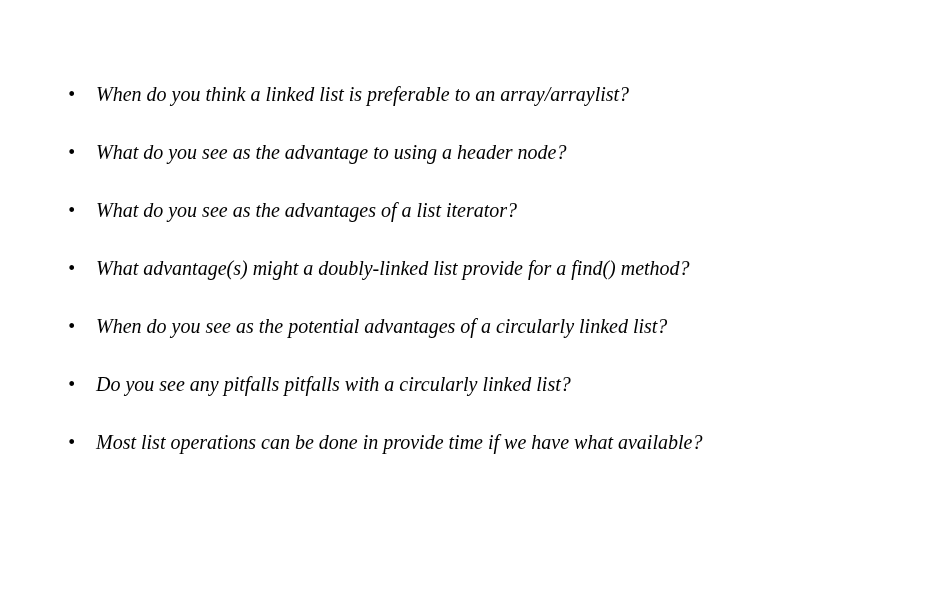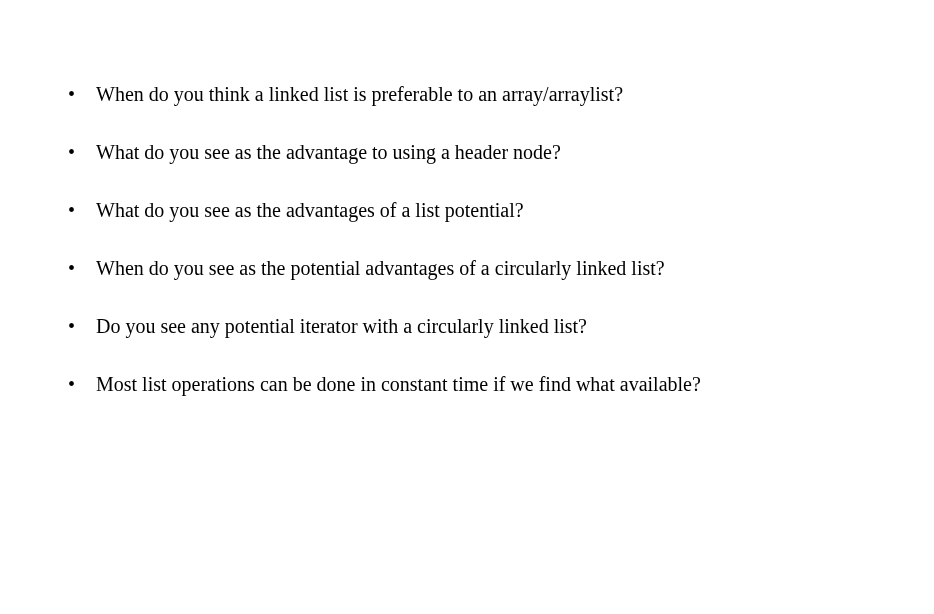--- a/index.html
+++ b/index.html
@@ -1,18 +1,19 @@
 <!DOCTYPE html>
 <html><head>
   <meta charset="utf-8">
   <style>
     * {
       margin: 0;
       padding: 0;
       box-sizing: border-box;
+      font-style: italic;
     }
     body {
       width: 934px;
       height: 614px;
       background: #ffffff;
       font-family: "Times New Roman", Times, serif;
       font-size: 20px;
       color: #000000;
       padding: 80px 60px 40px 60px;
     }
@@ -33,17 +34,18 @@
       font-size: 20px;
       color: #000000;
     }
   </style>
 </head>
 <body>
 
 <ul class="bullet-list">
   <li><span>When do you think a linked list is preferable to an array/arraylist?</span></li>
   <li><span>What do you see as the advantage to using a header node?</span></li>
-  <li><span>What do you see as the advantages of a list potential?</span></li>
+  <li><span>What do you see as the advantages of a list iterator?</span></li>
+  <li><span>What advantage(s) might a doubly-linked list provide for a find() method?</span></li>
   <li><span>When do you see as the potential advantages of a circularly linked list?</span></li>
-  <li><span>Do you see any potential iterator with a circularly linked list?</span></li>
-  <li><span>Most list operations can be done in constant time if we find what available?</span></li>
+  <li><span>Do you see any pitfalls pitfalls with a circularly linked list?</span></li>
+  <li><span>Most list operations can be done in provide time if we have what available?</span></li>
 </ul>
 
 </body></html>

